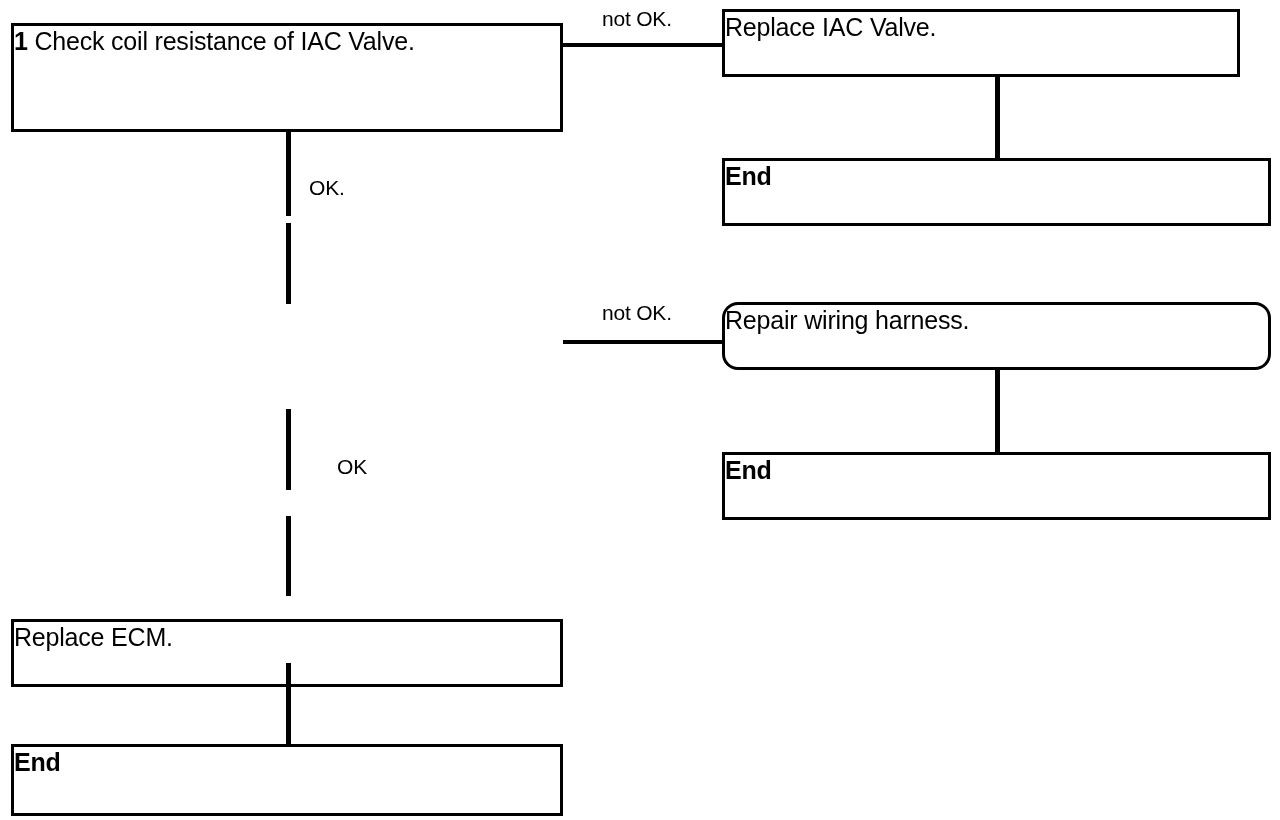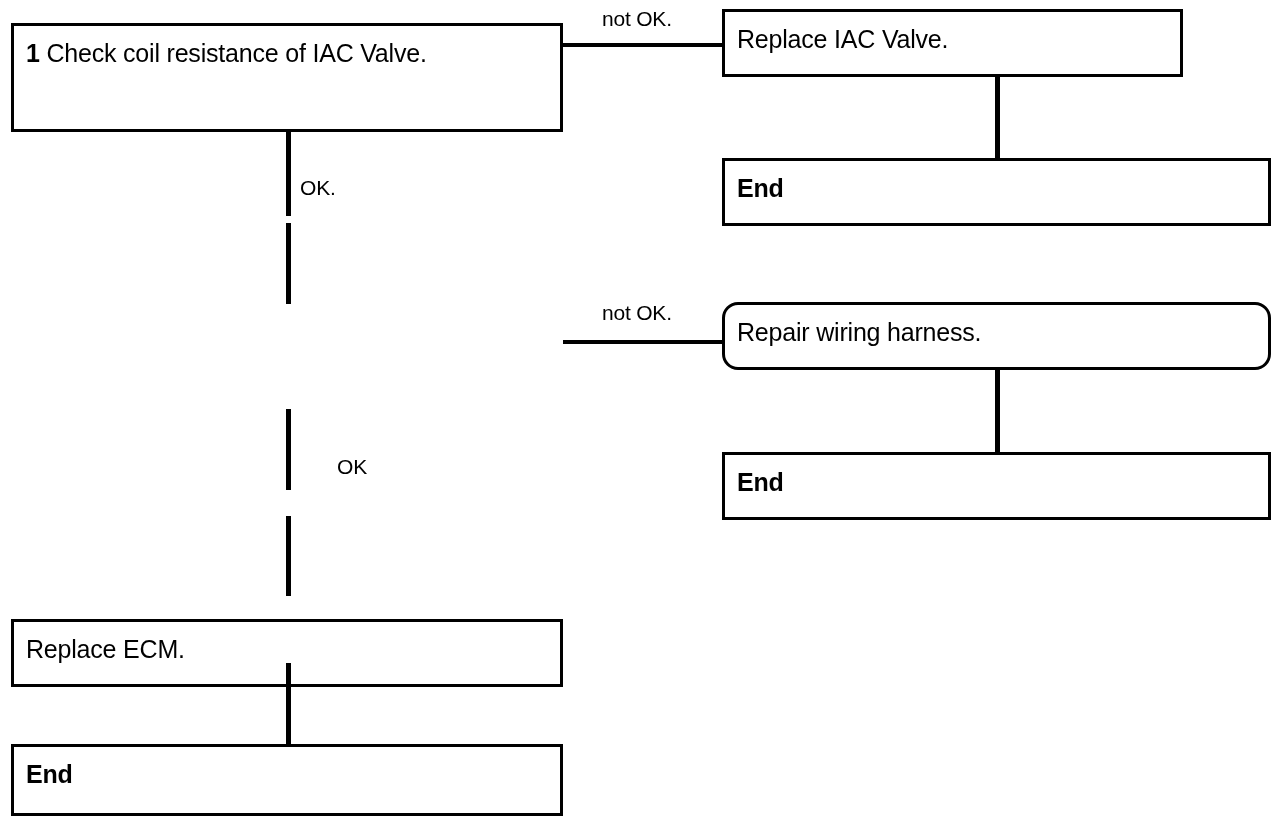--- a/index.html
+++ b/index.html
@@ -25,21 +25,21 @@
     position: absolute;
     box-sizing: border-box;
     background: #ffffff;
     border: 3px solid #000000;
     display: flex;
     align-items: flex-start;
     overflow: hidden;
   }
   .node .node-text {
     display: block;
-    padding: 12px;
+    padding: 0;
     font-size: 25px;
     line-height: 31px;
     letter-spacing: -0.2px;
     white-space: pre-wrap;
     font-family: "Liberation Sans", "DejaVu Sans", sans-serif;
   }
   .node .node-step {
     font-weight: bold;
   }
   .node.terminal .node-text {
@@ -76,41 +76,41 @@
 
   <div class="node" style="left:11px; top:23px; width:552px; height:109px;">
     <span class="node-text inset-a"><b class="node-step">1</b><span> Check coil resistance of IAC Valve.</span></span>
   </div>
 
   <div class="conn-h" style="left:563px; top:43px; width:160px;"></div>
   <div class="edge-label" style="left:602px; top:7px;">not OK.</div>
 
   <div class="conn-v" style="left:286px; top:132px; width:5px; height:84px;"></div>
   <div class="conn-v" style="left:286px; top:223px; width:5px; height:81px;"></div>
-  <div class="edge-label" style="left:300px; top:176px;">OK.</div>
+  <div class="edge-label" style="left:309px; top:176px;">OK.</div>
 
 
   <div class="conn-h" style="left:563px; top:340px; width:160px;"></div>
   <div class="edge-label" style="left:602px; top:301px;">not OK.</div>
 
   <div class="conn-v" style="left:286px; top:409px; width:5px; height:81px;"></div>
   <div class="conn-v" style="left:286px; top:516px; width:5px; height:80px;"></div>
   <div class="edge-label" style="left:301px; top:455px;margin-left:36px;">OK</div>
 
   <div class="node" style="left:11px; top:595px; width:552px; height:68px;margin-top:24px;">
     <span class="node-text inset-c">Replace ECM.</span>
   </div>
 
   <div class="conn-v" style="left:286px; top:663px; width:5px; height:82px;"></div>
 
   <div class="node terminal" style="left:11px; top:744px; width:552px; height:72px;">
     <span class="node-text inset-c">End</span>
   </div>
 
-  <div class="node" style="left:722px; top:9px; width:461px; height:68px;">
+  <div class="node" style="left:722px; top:9px; width:518px; height:68px;">
     <span class="node-text inset-c">Replace IAC Valve.</span>
   </div>
 
   <div class="conn-v" style="left:995px; top:77px; width:5px; height:81px;"></div>
 
   <div class="node terminal" style="left:722px; top:158px; width:549px; height:68px;">
     <span class="node-text inset-c">End</span>
   </div>
 
   <div class="node" style="left:722px; top:302px; width:549px; height:68px;border-radius:16px;">

